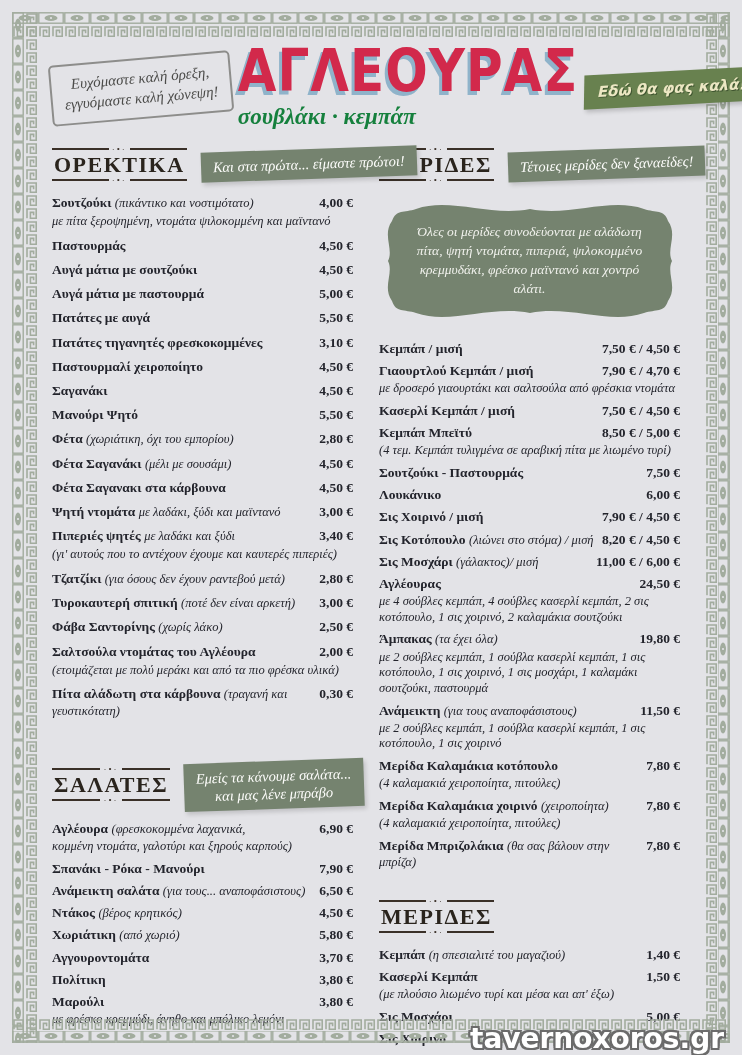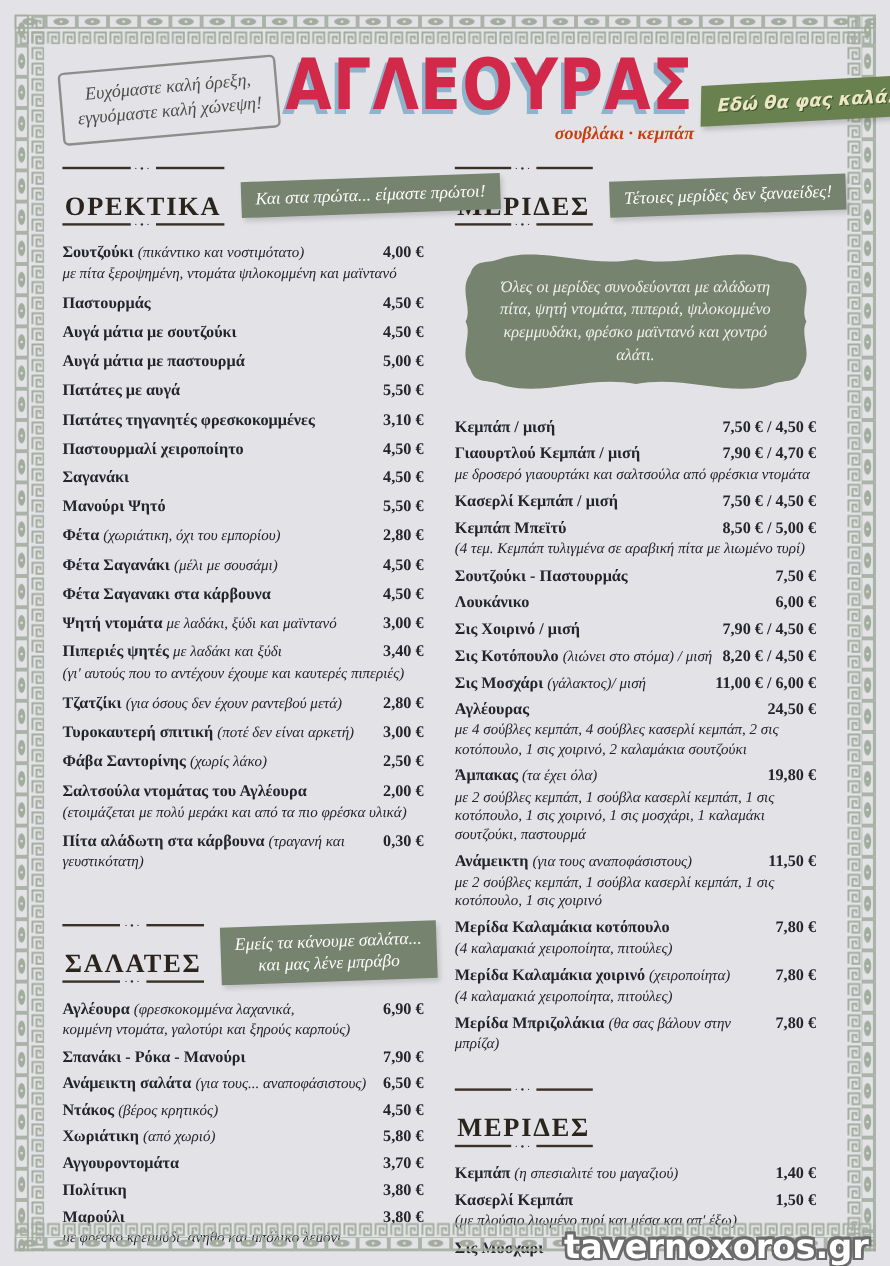--- a/index.html
+++ b/index.html
@@ -15,41 +15,41 @@
   .b-bottom{left:12px; bottom:12px; width:718px; height:25px;}
   .b-left{left:12px; top:12px; width:25px; height:1031px;}
   .b-right{right:12px; top:12px; width:25px; height:1031px;}
   
   .header{display:flex; align-items:center; justify-content:space-between; margin:46px 50px 10px 50px;}
   .stamp{
     transform:rotate(-5deg); border:2px solid #8d8d8b; border-radius:5px;
     padding:8px 12px; color:#4c4c4a; font-style:italic; font-size:15px;
     line-height:1.35; text-align:center; background:transparent; flex:none;
   }
-  .title-block{flex:1; text-align:right; margin:0 6px;}
+  .title-block{flex:1; text-align:left; margin:0 6px;}
   .main-title{
     font-family:"DejaVu Sans","Liberation Sans",sans-serif; font-weight:bold;
     font-size:50px; color:#d2294b; letter-spacing:1px; line-height:1;
     transform:scaleY(1.18); transform-origin:center;
     text-shadow:-3px 3px 0 #8fb3ca; margin:0; white-space:nowrap;
   }
-  .subtitle{font-size:15px; font-weight:bold; font-style:italic; color:#c2410c; margin-top:8px;}
+  .subtitle{font-size:23px; font-weight:bold; font-style:italic; color:#15803d; margin-top:8px;}
   .hbadge{
     flex:none; background:#68814f; color:#ece7c3; font-family:"DejaVu Sans",sans-serif;
     font-weight:bold; font-style:italic; font-size:15px; padding:8px 14px;
     transform:rotate(-3deg) skewX(-4deg); text-shadow:1px 1px 0 #3f5530;
     box-shadow:2px 3px 4px rgba(0,0,0,.18); white-space:nowrap;
   }
   
   .cols{display:flex; gap:26px; padding:6px 52px 0 52px;}
   .col{width:301px; flex:none;}
   
   .sec-row{display:flex; align-items:center; margin:0 0 12px 0;}
   .sec-block{flex:none;}
-  .sec-title{font-size:22px; font-weight:bold; letter-spacing:1.5px; color:#2a241d; line-height:1.05; padding:1px 2px;margin-top:16px;}
+  .sec-title{font-size:22px; font-weight:bold; letter-spacing:1.5px; color:#2a241d; line-height:1.05; padding:1px 2px;}
   .orn{display:flex; align-items:center; color:#3a3028; width:100%;}
   .orn::before,.orn::after{content:""; flex:1; border-top:2px solid #3a3028;}
   .orn .dots{font-size:9px; line-height:6px; padding:0 3px; letter-spacing:2px; color:#3a3028;}
   .sbadge{
     margin-left:14px; background:#75836f; color:#fdfdfb; font-style:italic;
     font-size:14.5px; line-height:1.25; padding:6px 12px; text-align:center;
     transform:rotate(-2deg); box-shadow:2px 3px 4px rgba(0,0,0,.15); flex:none;
   }
   
   .item{display:flex; align-items:baseline; margin-bottom:8px;}

